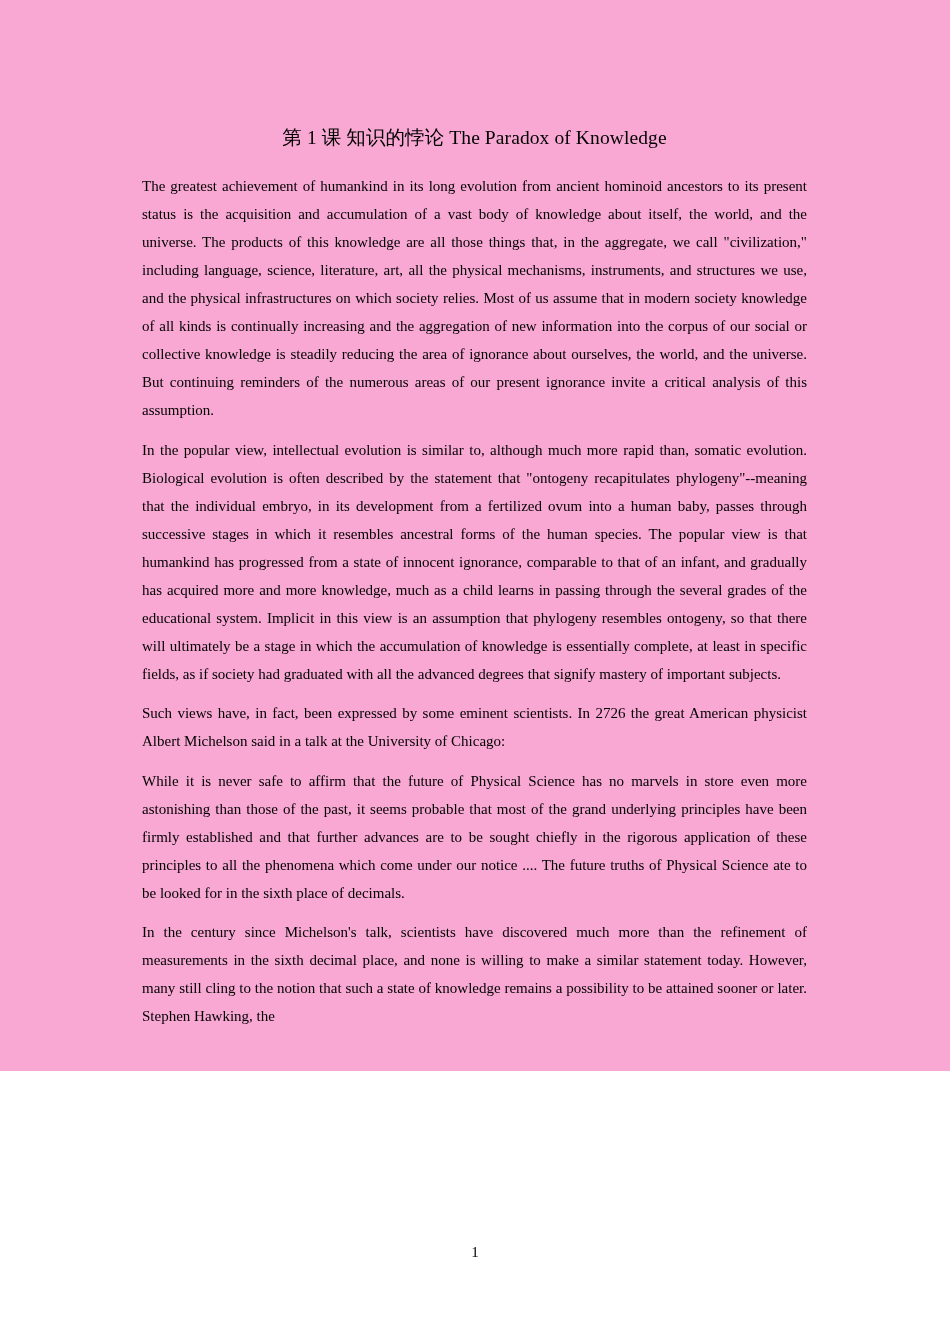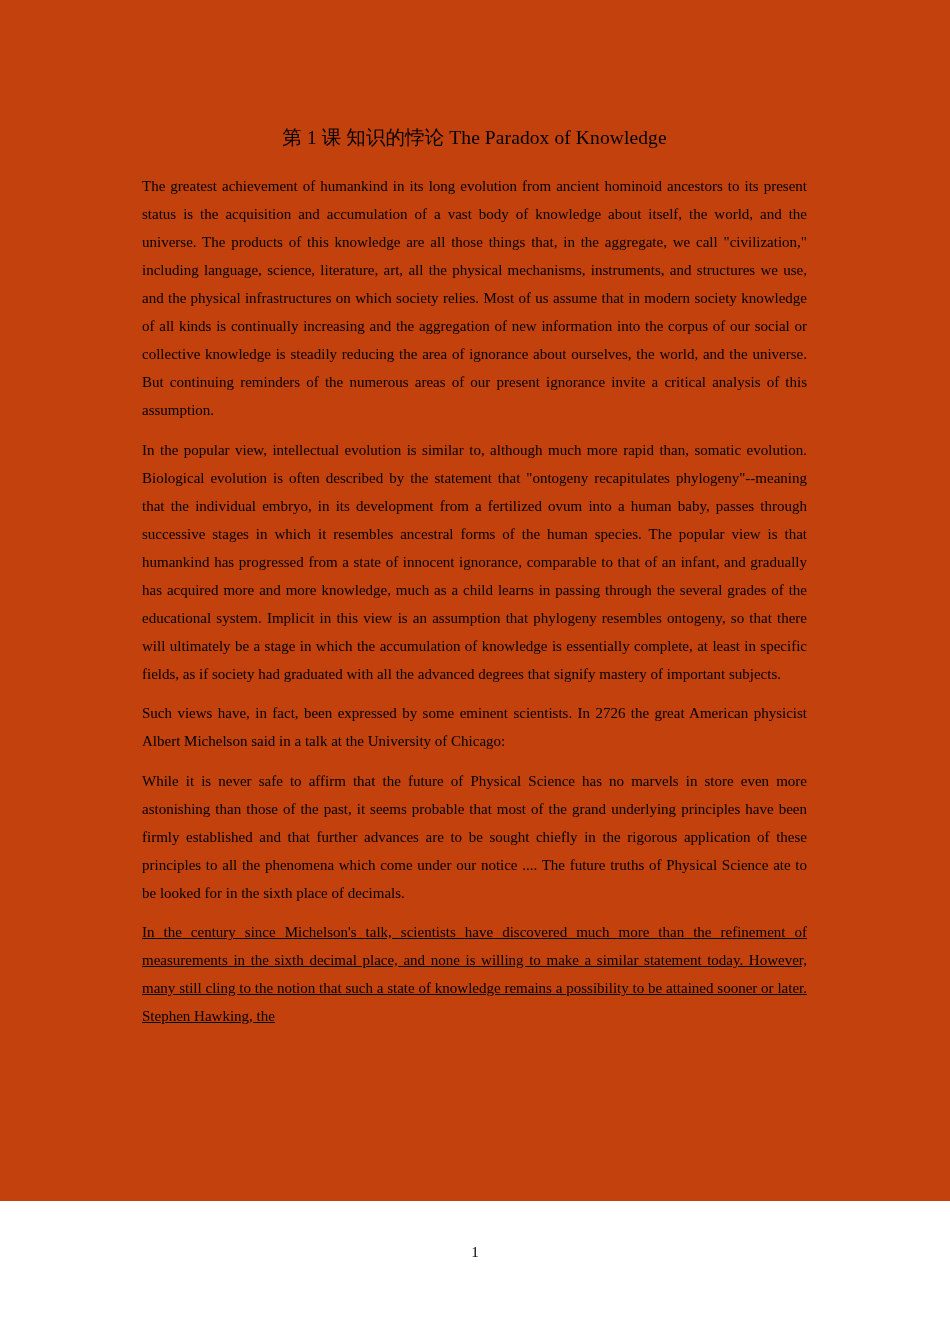--- a/index.html
+++ b/index.html
@@ -15,22 +15,22 @@
     font-family: "Liberation Serif", "DejaVu Serif", serif;
     color: #000000;
     overflow: hidden;
   }
 
   .page {
     position: absolute;
     top: 0;
     left: 0;
     width: 950px;
-    height: 1201px;
-    background: #c2410c;
+    height: 1071px;
+    background: #f9a8d4;
     box-sizing: border-box;
   }
 
   .content {
     position: absolute;
     left: 142px;
     top: 0;
     width: 665px;
   }
 
@@ -55,21 +55,20 @@
     text-align: justify;
     text-justify: inter-word;
     text-indent: 0;
     hyphens: none;
     -webkit-hyphens: none;
     word-spacing: 0px;
   }
 
   p.para:last-child {
     margin-bottom: 8px;
-    text-decoration: underline;
   }
 
   .page-number {
     position: absolute;
     left: 0;
     right: 0;
     top: 1243px;
     text-align: center;
     font-size: 15px;
     line-height: 18px;

